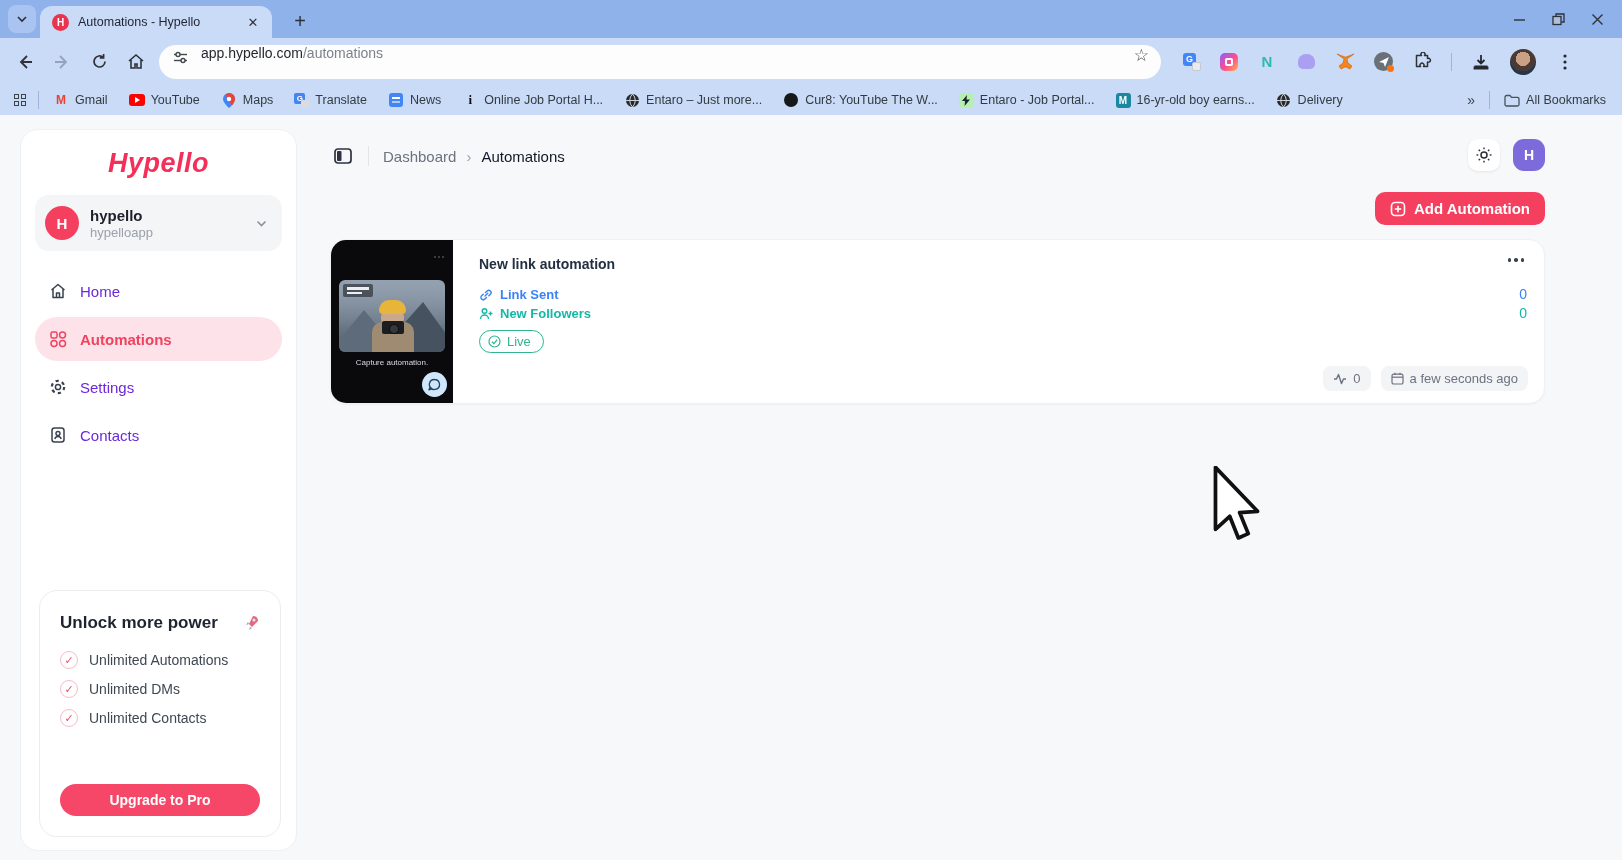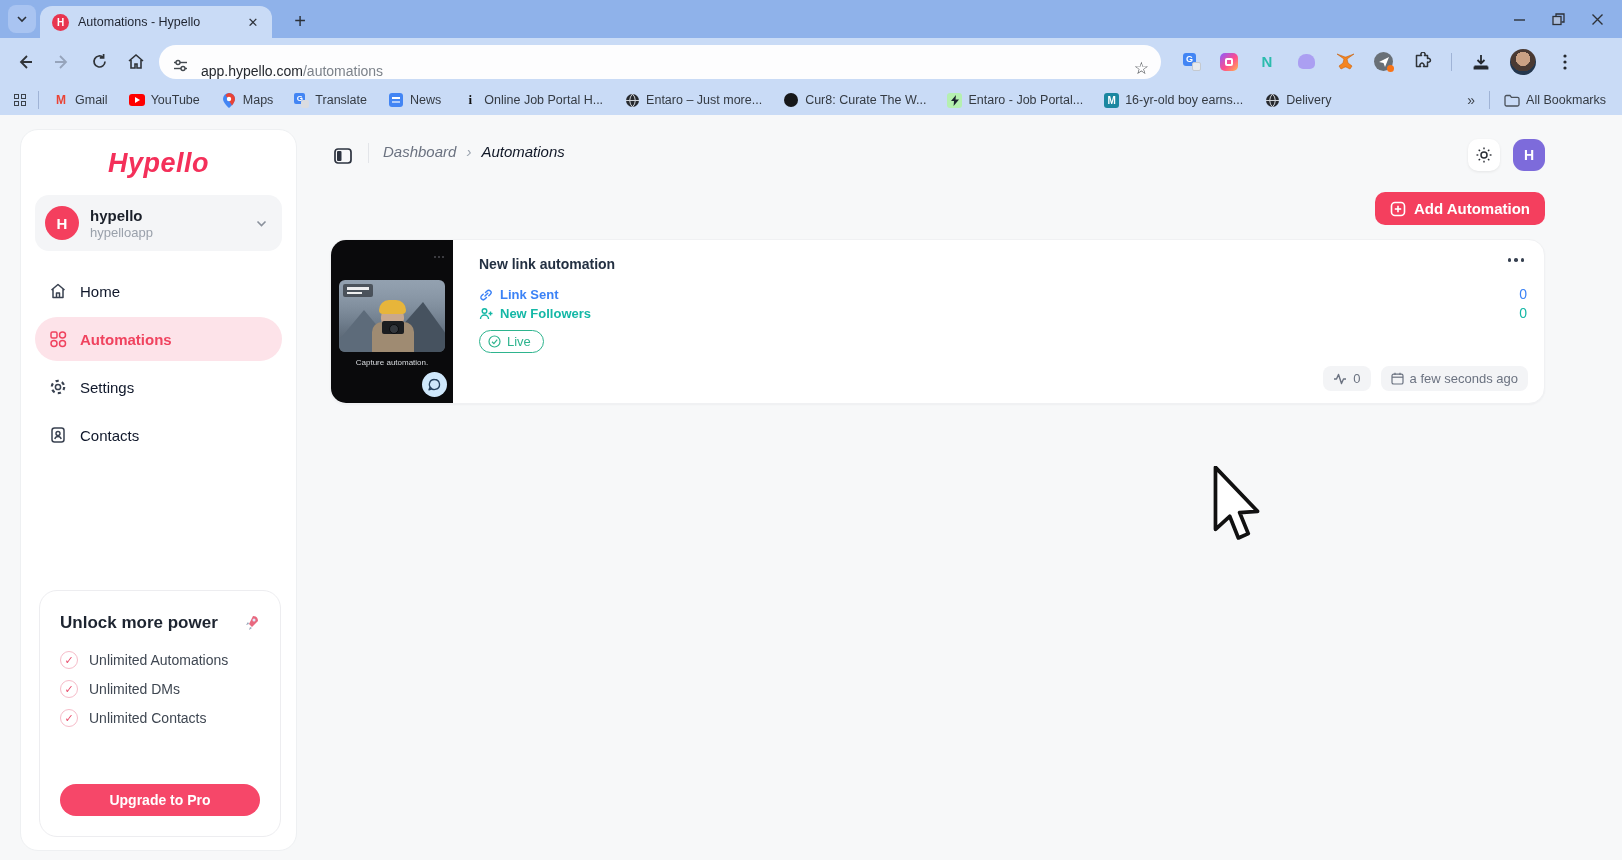--- a/index.html
+++ b/index.html
@@ -14,21 +14,21 @@
   .tab-title { flex:1; margin-left:9px; font-size:12.5px; color:#1f2430; white-space:nowrap; overflow:hidden; }
   .tab-close { width:18px; height:18px; display:flex; align-items:center; justify-content:center; color:#30343c; font-size:13px; border-radius:50%; }
   .newtab-btn { position:absolute; left:286px; top:7px; width:28px; height:28px; color:#2b3038; font-size:20px; font-weight:400; display:flex; align-items:center; justify-content:center; border-radius:50%; }
   .win-controls { position:absolute; right:6px; top:0; height:38px; display:flex; align-items:center; gap:26px; padding-right:12px; color:#2d3138; }
   .win-controls svg { display:block; }
 
   .toolbar { position:absolute; left:0; top:38px; width:1622px; height:47px; background:#c9dbf6; display:flex; align-items:center; }
   .nav-ico { width:30px; height:30px; display:flex; align-items:center; justify-content:center; border-radius:50%; color:#2f3338; }
   .nav-ico.disabled { color:#96a4bb; }
   .toolbar .left-group { display:flex; align-items:center; gap:7px; margin-left:10px; }
-  .omnibox { margin-left:8px; width:1002px; height:34px; background:#fdfdfe; border-radius:17px; display:flex; align-items:flex-end; padding:0 12px 0 8px; }
+  .omnibox { margin-left:8px; width:1002px; height:34px; background:#fdfdfe; border-radius:17px; display:flex; align-items:flex-start; padding:0 12px 0 8px; }
   .tune-chip { width:26px; height:26px; border-radius:50%; display:flex; align-items:center; justify-content:center; color:#43494f; }
   .url { margin-left:8px; font-size:14px; color:#24282e; flex:1; }
   .url .path { color:#7c828a; }
   .star { color:#45494d; font-size:17px; }
   .ext-area { display:flex; align-items:center; gap:19px; margin-left:22px; }
   .ext { width:20px; height:20px; display:flex; align-items:center; justify-content:center; }
   .vdiv { width:1px; height:18px; background:#9fb3d6; }
   .tb-avatar { width:26px; height:26px; border-radius:50%; background:radial-gradient(circle at 50% 38%, #caa184 0 34%, #4a3a33 35% 60%, #23364d 61%); }
 
   .bookmarks { position:absolute; left:0; top:85px; width:1622px; height:30px; background:#c9dbf6; display:flex; align-items:center; font-size:12.5px; color:#343a42; }
@@ -69,33 +69,33 @@
   .page-bottom-strip { position:absolute; left:0; bottom:0; width:100%; height:10px; background:#eceef1; }
 
   .sidebar { position:absolute; left:8px; top:14px; width:277px; height:722px; background:#fff; border:1px solid #eef0f2; border-radius:18px; }
   .logo { margin-top:18px; text-align:center; font-size:27px; font-weight:800; color:#f4305a; letter-spacing:.5px; font-style:italic; }
   .account { margin:16px 14px 0; height:56px; background:#f4f5f7; border-radius:14px; display:flex; align-items:center; padding:0 14px 0 10px; }
   .acct-avatar { width:34px; height:34px; border-radius:50%; background:#f43f5e; color:#fff; font-weight:700; font-size:15px; display:flex; align-items:center; justify-content:center; }
   .acct-text { margin-left:11px; flex:1; }
   .acct-name { font-size:15px; font-weight:700; color:#1b202a; }
   .acct-handle { font-size:13px; color:#9aa1ab; margin-top:1px; }
   .nav { margin:18px 14px 0; display:flex; flex-direction:column; gap:4px; }
-  .nav-item { height:44px; display:flex; align-items:center; gap:13px; padding:0 14px; border-radius:22px; font-size:15px; color:#0f172a; }
+  .nav-item { height:44px; display:flex; align-items:center; gap:13px; padding:0 14px; border-radius:22px; font-size:15px; color:#6d28d9; }
   .nav-item svg { color:#394150; }
   .nav-item.active { background:#fde3e9; color:#f0435f; font-weight:600; }
   .nav-item.active svg { color:#f0435f; }
 
   .upgrade { position:absolute; left:18px; bottom:13px; width:242px; height:247px; border:1px solid #ededf0; border-radius:18px; background:#fff; padding:22px 20px; }
   .upg-title { font-size:17px; font-weight:800; color:#1d2430; display:flex; align-items:center; gap:24px; }
   .upg-list { margin-top:18px; display:flex; flex-direction:column; gap:11px; }
   .upg-item { display:flex; align-items:center; gap:11px; font-size:14px; color:#3f4752; }
   .chk { width:18px; height:18px; border-radius:50%; border:1.5px solid #f6bcc9; color:#e84d6c; font-size:11px; display:flex; align-items:center; justify-content:center; flex:0 0 auto; }
   .upg-btn { position:absolute; left:20px; bottom:20px; width:200px; height:32px; border-radius:999px; background:#f64769; color:#fff; font-size:14px; font-weight:700; display:flex; align-items:center; justify-content:center; border:none; }
 
-  .hdr-left { position:absolute; left:318px; top:28px; display:flex; align-items:flex-start;font-style:italic; }
+  .hdr-left { position:absolute; left:318px; top:28px; display:flex; align-items:center; }
   .panel-btn { width:26px; height:26px; display:flex; align-items:center; justify-content:center; color:#2d3340; }
   .hdr-div { width:1px; height:20px; background:#e3e5e9; margin:0 14px 0 12px; }
   .crumb { display:flex; align-items:center; gap:10px; font-size:15px; }
   .crumb-parent { color:#6b7280; }
   .crumb-sep { color:#9aa3af; }
   .crumb-current { color:#111827; font-weight:500; }
   .hdr-right { position:absolute; right:89px; top:24px; display:flex; align-items:center; gap:13px; }
   .theme-btn { width:32px; height:32px; background:#fff; border-radius:10px; box-shadow:0 1px 3px rgba(0,0,0,.08); display:flex; align-items:center; justify-content:center; color:#2b2f36; }
   .user-avatar { width:32px; height:32px; border-radius:11px; background:#7d6bdb; color:#fff; font-size:14px; font-weight:600; display:flex; align-items:center; justify-content:center; }
 
@@ -294,21 +294,21 @@
           <circle cx="7.5" cy="7.5" r="6.5" fill="#26292e"></circle>
           <path d="M1 7.5 h13 M7.5 1 a9 9 0 0 1 0 13 M7.5 1 a9 9 0 0 0 0 13" fill="none" stroke="#cfd3d8" stroke-width="1"></path>
         </svg>
       </span>
       <span class="bm-label">Entaro – Just more...</span>
     </span>
   <span class="bm">
       <span class="fi">
         <span class="fi-dark-circle"></span>
       </span>
-      <span class="bm-label">Cur8: Curate The W...</span>
+      <span class="bm-label">Cur8: YouTube The W...</span>
     </span>
   <span class="bm">
       <span class="fi fi-bolt">
         <svg width="8" height="11" viewBox="0 0 8 11">
           <polygon points="5,0 0,6 3,6 2.6,11 8,4.5 4.5,4.5" fill="#1d2430"></polygon>
         </svg>
       </span>
       <span class="bm-label">Entaro - Job Portal...</span>
     </span>
   <span class="bm">

